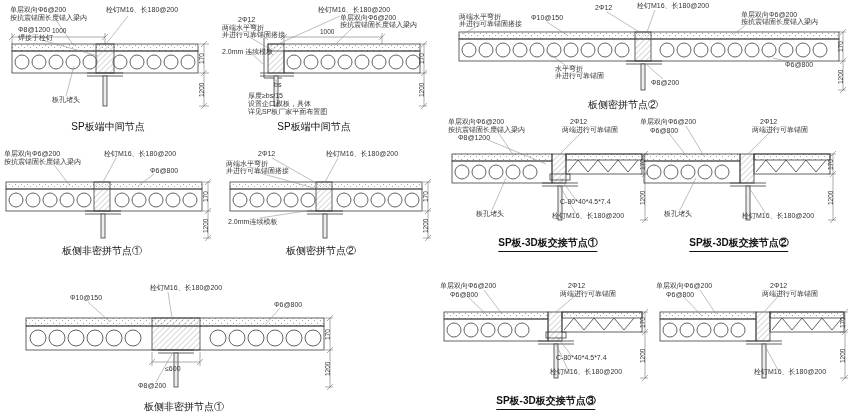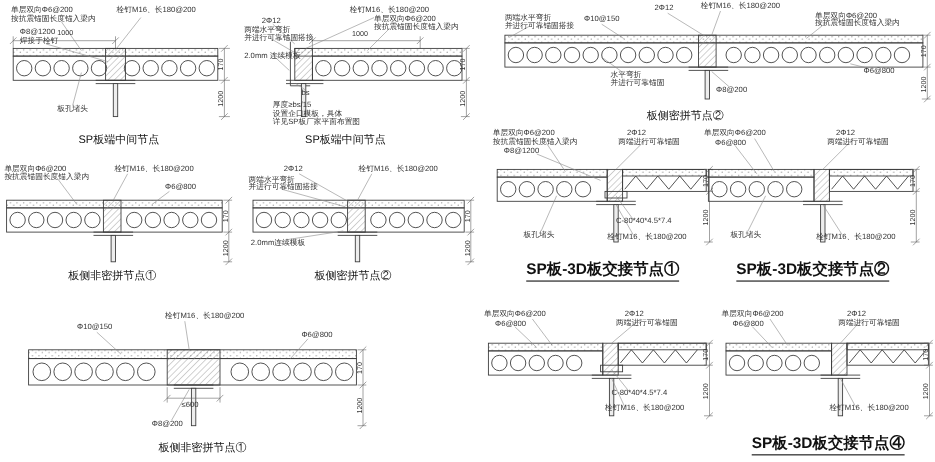--- a/index.html
+++ b/index.html
@@ -11,21 +11,21 @@
   svg *{stroke:#3c3c3c;stroke-width:.8;fill:none}
   svg .ld line{stroke:#8a8a8a;stroke-width:.55}
   svg line.dimln, svg polyline.dimln{stroke:#666;stroke-width:.55}
   .dotf{fill:url(#dots)}
   .hatchf{fill:url(#hatch)}
   .webf{fill:#ededed}
   .lbl{position:absolute;font-size:7px;line-height:1.12;color:#333;white-space:nowrap}
   .dim{position:absolute;font-size:6.5px;color:#333;white-space:nowrap}
   .dim.v{transform:rotate(-90deg);transform-origin:0 0}
   .title{position:absolute;font-size:10px;color:#111;white-space:nowrap;transform:translateX(-50%)}
-  .title.major{font-weight:bold;font-size:14px;border-bottom:1px solid #111;padding-bottom:1px}
+  .title.major{font-weight:bold;font-size:10px;border-bottom:1px solid #111;padding-bottom:1px}
 </style>
 </head>
 <body>
 
 <svg width="0" height="0" style="position:absolute">
   <defs>
     <pattern id="hatch" width="4" height="4" patternUnits="userSpaceOnUse" patternTransform="rotate(45)">
       <line x1="0" y1="0" x2="0" y2="4" style="stroke:#8c8c8c;stroke-width:.7"></line>
     </pattern>
     <pattern id="dots" width="6" height="5" patternUnits="userSpaceOnUse">
@@ -455,20 +455,21 @@
         </g>
     </svg>
     <span class="lbl" style="left:0px;top:0px">单层双向Φ6@200</span>
     <span class="lbl" style="left:10px;top:9px">Φ6@800</span>
     <span class="lbl" style="left:128px;top:0px">2Φ12</span>
     <span class="lbl" style="left:120px;top:8px">两端进行可靠锚固</span>
     <span class="lbl" style="left:116px;top:72px">C-80*40*4.5*7.4</span>
     <span class="lbl" style="left:110px;top:86px">栓钉M16、长180@200</span>
     <span class="dim v" style="left:199px;top:46px">170</span>
     <span class="dim v" style="left:199px;top:81px">1200</span>
+    <div class="title major" style="left:106px;top:112px">SP板-3D板交接节点③</div>
   </div>
 
   <div class="panel" style="left:656px;top:282px;width:194px;height:133px">
     <svg width="194" height="108" viewBox="0 0 194 108">
       <rect class="dotf" x="4" y="30" width="96" height="7"></rect>
       <rect x="4" y="37" width="96" height="22"></rect>
       <circle cx="14" cy="48" r="7"></circle>
         <circle cx="31" cy="48" r="7"></circle>
         <circle cx="48" cy="48" r="7"></circle>
         <circle cx="65" cy="48" r="7"></circle>
@@ -494,16 +495,15 @@
           <line x1="122" y1="88" x2="108" y2="62"></line>
         </g>
     </svg>
     <span class="lbl" style="left:0px;top:0px">单层双向Φ6@200</span>
     <span class="lbl" style="left:10px;top:9px">Φ6@800</span>
     <span class="lbl" style="left:114px;top:0px">2Φ12</span>
     <span class="lbl" style="left:106px;top:8px">两端进行可靠锚固</span>
     <span class="lbl" style="left:98px;top:86px">栓钉M16、长180@200</span>
     <span class="dim v" style="left:183px;top:46px">170</span>
     <span class="dim v" style="left:183px;top:81px">1200</span>
-    <div class="title major" style="left:97px;top:112px">SP板-3D板交接节点④</div>
   </div>
 
 </div>
 
 </body></html>

